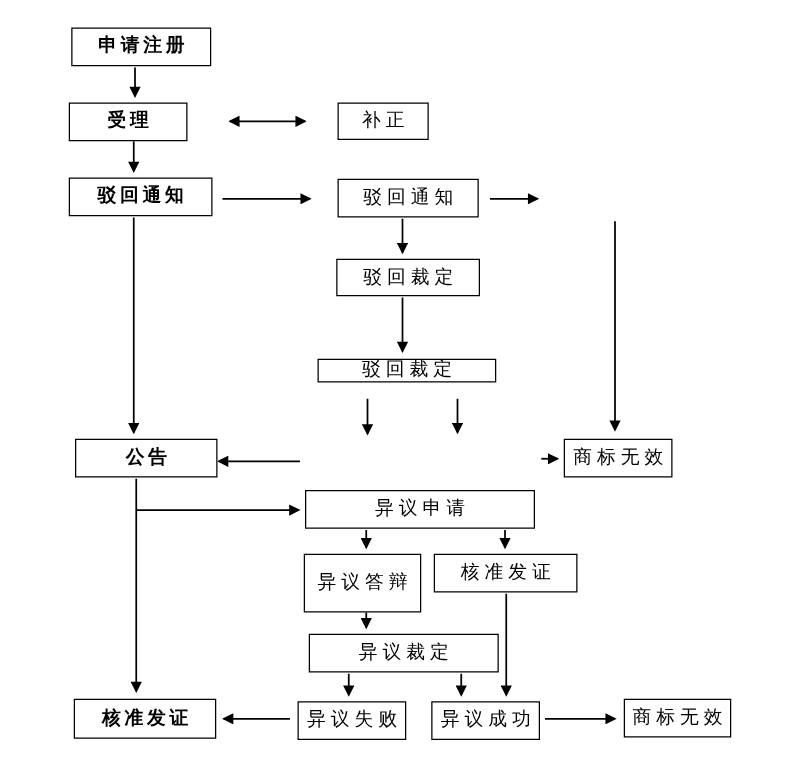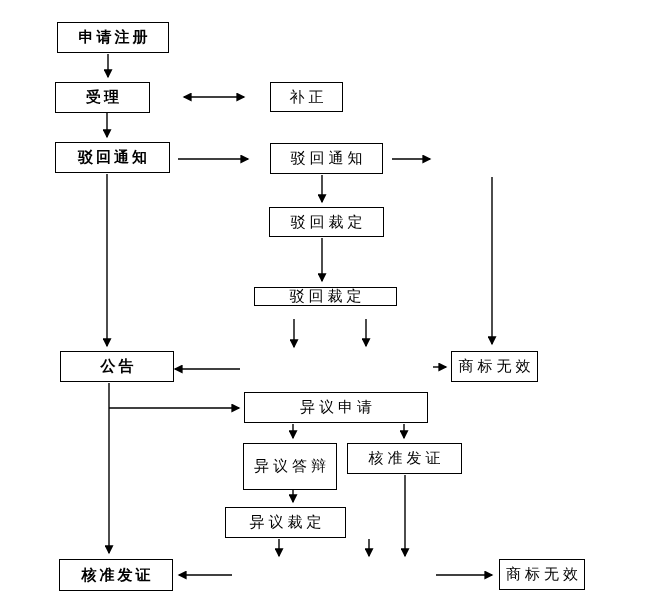--- a/index.html
+++ b/index.html
@@ -89,17 +89,19 @@
   <div class="node" style="left:270px; top:82px;  width:73px;  height:30px">补正</div>
   <div class="node bold" style="left:55px;  top:142px; width:115px; height:31px">驳回通知</div>
   <div class="node" style="left:270px; top:143px; width:113px; height:31px">驳回通知</div>
   <div class="node" style="left:269px; top:207px; width:115px; height:30px">驳回裁定</div>
   <div class="node" style="left:254px; top:287px; width:143px; height:19px">驳回裁定</div>
   <div class="node bold" style="left:60px;  top:351px; width:114px; height:31px">公告</div>
   <div class="node" style="left:451px; top:351px; width:87px;  height:31px">商标无效</div>
   <div class="node" style="left:244px; top:392px; width:184px; height:31px">异议申请</div>
   <div class="node" style="left:243px; top:443px; width:94px;  height:47px">异议答辩</div>
   <div class="node" style="left:347px; top:443px; width:115px; height:31px">核准发证</div>
-  <div class="node" style="left:225px; top:507px; width:121px; height:31px">异议裁定</div>
+  <div class="node" style="left:247px; top:507px; width:152px; height:31px">异议裁定</div>
   <div class="node bold" style="left:59px;  top:559px; width:114px; height:32px">核准发证</div>
+  <div class="node" style="left:238px; top:561px; width:87px;  height:31px">异议失败</div>
+  <div class="node" style="left:345px; top:561px; width:87px;  height:31px">异议成功</div>
   <div class="node" style="left:499px; top:559px; width:86px;  height:31px">商标无效</div>
 
 </div>
 
 </body></html>

